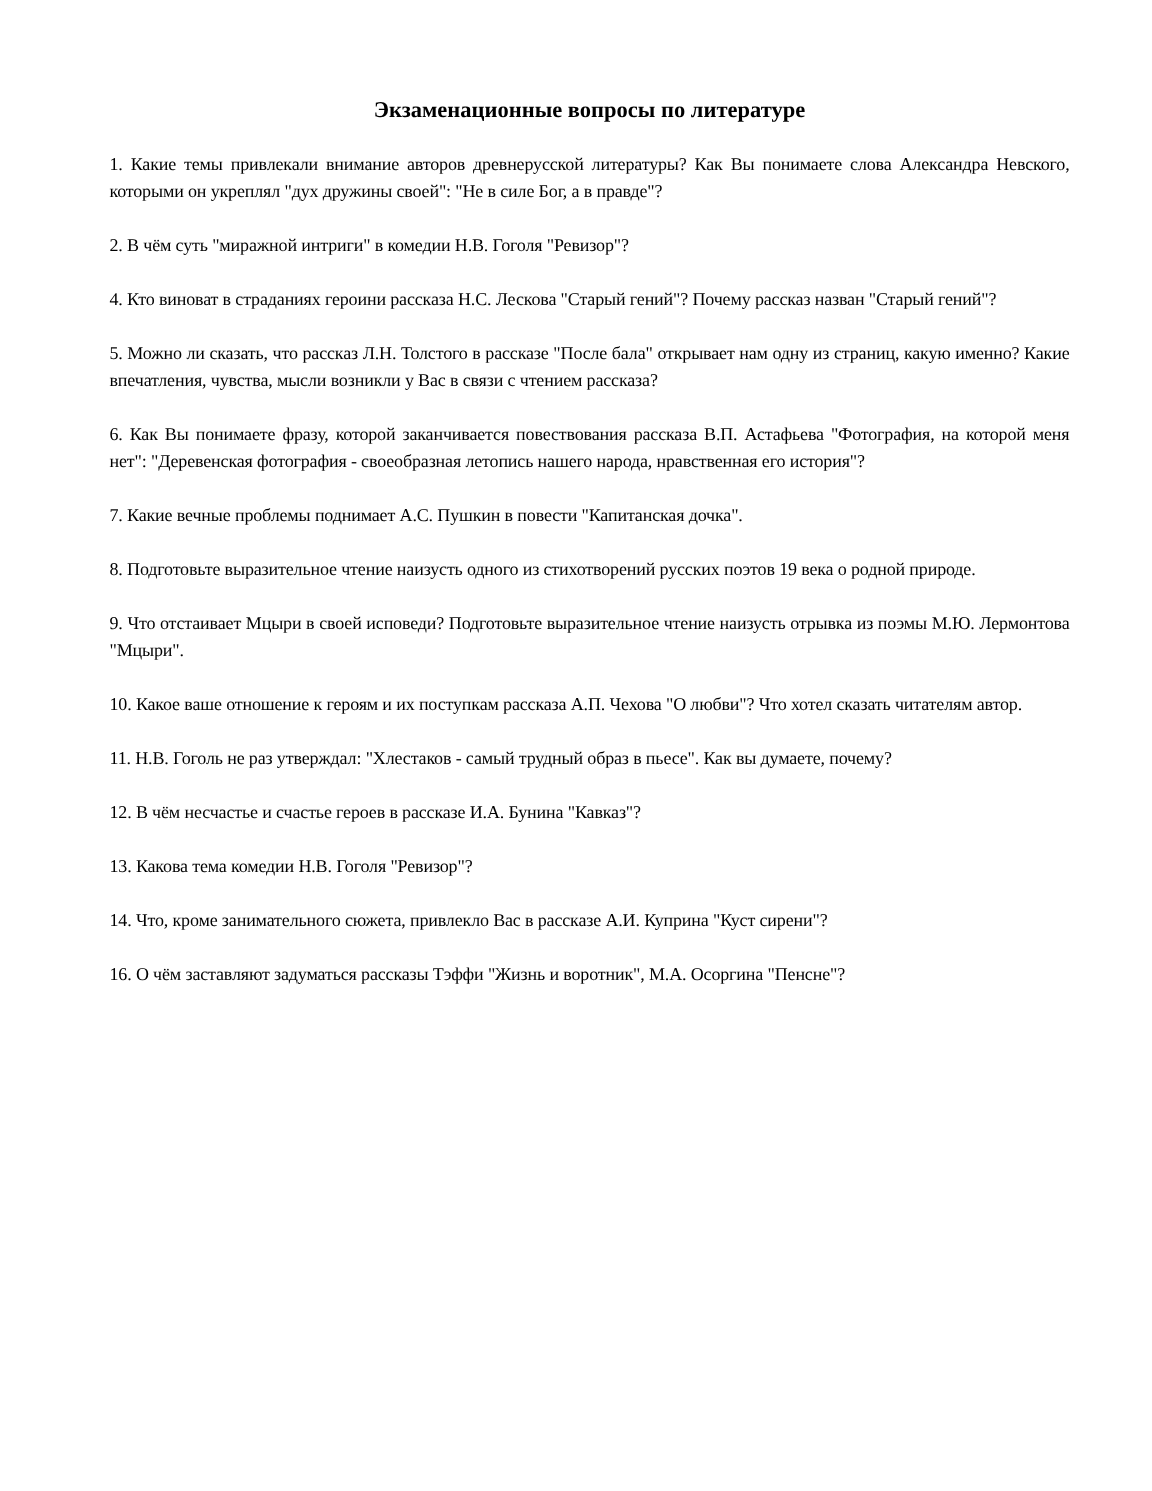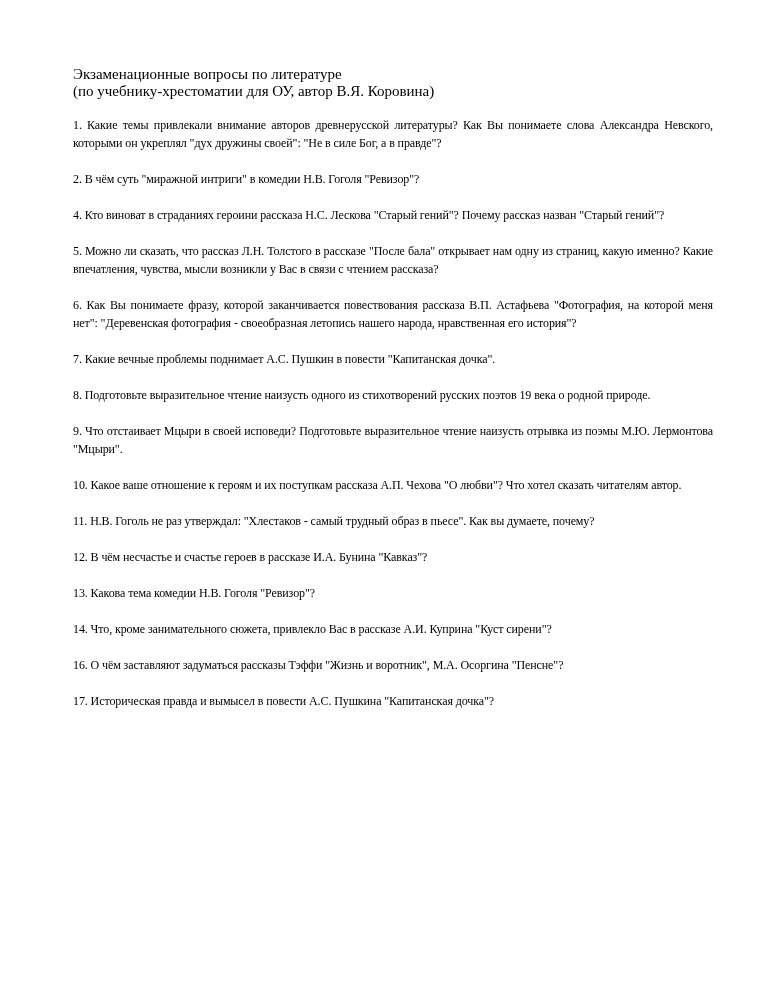--- a/index.html
+++ b/index.html
@@ -15,54 +15,52 @@
       font-family: "Liberation Serif", "DejaVu Serif", serif;
       color: #000000;
     }
     .page {
       position: absolute;
       left: 73px;
       top: 66px;
       width: 640px;
     }
     .title {
-      text-align: left;
-      font-weight: normal;
+      text-align: center;
+      font-weight: bold;
       font-size: 15px;
       line-height: 16.5px;
       margin: 0 0 17px 0;
     }
     .title div { white-space: nowrap; }
     .question {
       font-size: 12px;
       line-height: 18px;
       text-align: justify;
       margin: 0 0 18px 0;
       letter-spacing: -0.1px;
     }
   </style>
 </head>
 <body>
 
 <div class="page">
   <div class="title">
     <div>Экзаменационные вопросы по литературе</div>
-    <div>(по учебнику-хрестоматии для ОУ, автор В.Я. Коровина)</div>
   </div>
 
   <div>
     <p class="question">1. Какие темы привлекали внимание авторов древнерусской литературы? Как Вы понимаете слова Александра Невского, которыми он укреплял "дух дружины своей": "Не в силе Бог, а в правде"?</p>
     <p class="question">2. В чём суть "миражной интриги" в комедии Н.В. Гоголя "Ревизор"?</p>
     <p class="question">4. Кто виноват в страданиях героини рассказа Н.С. Лескова "Старый гений"? Почему рассказ назван "Старый гений"?</p>
     <p class="question">5. Можно ли сказать, что рассказ Л.Н. Толстого в рассказе "После бала" открывает нам одну из страниц, какую именно? Какие впечатления, чувства, мысли возникли у Вас в связи с чтением рассказа?</p>
     <p class="question">6. Как Вы понимаете фразу, которой заканчивается повествования рассказа В.П. Астафьева "Фотография, на которой меня нет": "Деревенская фотография - своеобразная летопись нашего народа, нравственная его история"?</p>
     <p class="question">7. Какие вечные проблемы поднимает А.С. Пушкин в повести "Капитанская дочка".</p>
     <p class="question">8. Подготовьте выразительное чтение наизусть одного из стихотворений русских поэтов 19 века о родной природе.</p>
     <p class="question">9. Что отстаивает Мцыри в своей исповеди? Подготовьте выразительное чтение наизусть отрывка из поэмы М.Ю. Лермонтова "Мцыри".</p>
     <p class="question">10. Какое ваше отношение к героям и их поступкам рассказа А.П. Чехова "О любви"? Что хотел сказать читателям автор.</p>
     <p class="question">11. Н.В. Гоголь не раз утверждал: "Хлестаков - самый трудный образ в пьесе". Как вы думаете, почему?</p>
     <p class="question">12. В чём несчастье и счастье героев в рассказе И.А. Бунина "Кавказ"?</p>
     <p class="question">13. Какова тема комедии Н.В. Гоголя "Ревизор"?</p>
     <p class="question">14. Что, кроме занимательного сюжета, привлекло Вас в рассказе А.И. Куприна "Куст сирени"?</p>
     <p class="question">16. О чём заставляют задуматься рассказы Тэффи "Жизнь и воротник", М.А. Осоргина "Пенсне"?</p>
-    <p class="question">17. Историческая правда и вымысел в повести А.С. Пушкина "Капитанская дочка"?</p>
   </div>
 </div>
 
 </body></html>

